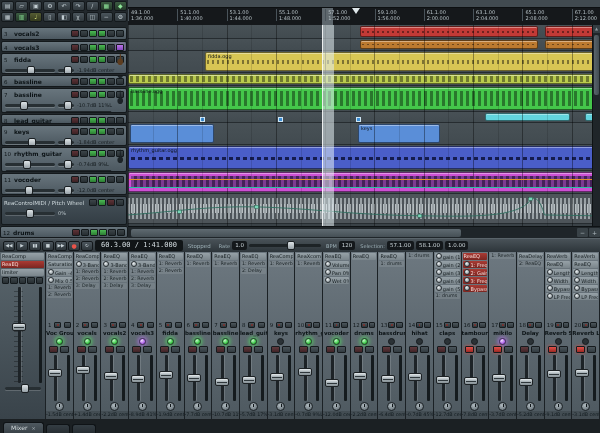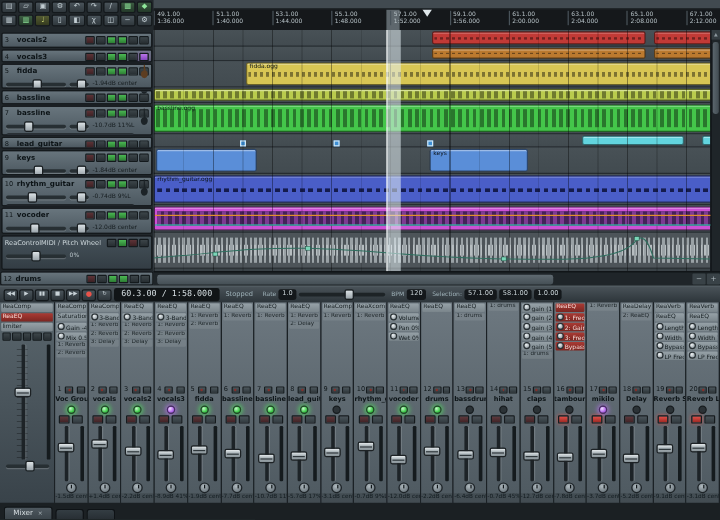--- a/index.html
+++ b/index.html
@@ -515,21 +515,21 @@
   <div id="transport">
     <span id="tp-btns" style="display:flex;gap:1px;">
         <div class="tpb">◀◀</div>
         <div class="tpb">▶</div>
         <div class="tpb">▮▮</div>
         <div class="tpb">■</div>
         <div class="tpb">▶▶</div>
         <div class="tpb rec">●</div>
         <div class="tpb">↻</div>
       </span>
-    <div class="ttime">60.3.00 / 1:58.000</div>
+    <div class="ttime">60.3.00 / 1:41.000</div>
     <div class="tstatus">Stopped</div>
     <span class="tlabel">Rate</span>
     <div class="tbox">1.0</div>
     <div id="rate-slider">
         <div class="tslth"></div>
       </div>
     <span class="tlabel">BPM</span>
     <div class="tbox">120</div>
     <span class="tlabel">Selection:</span>
     <div class="tbox">57.1.00</div>

